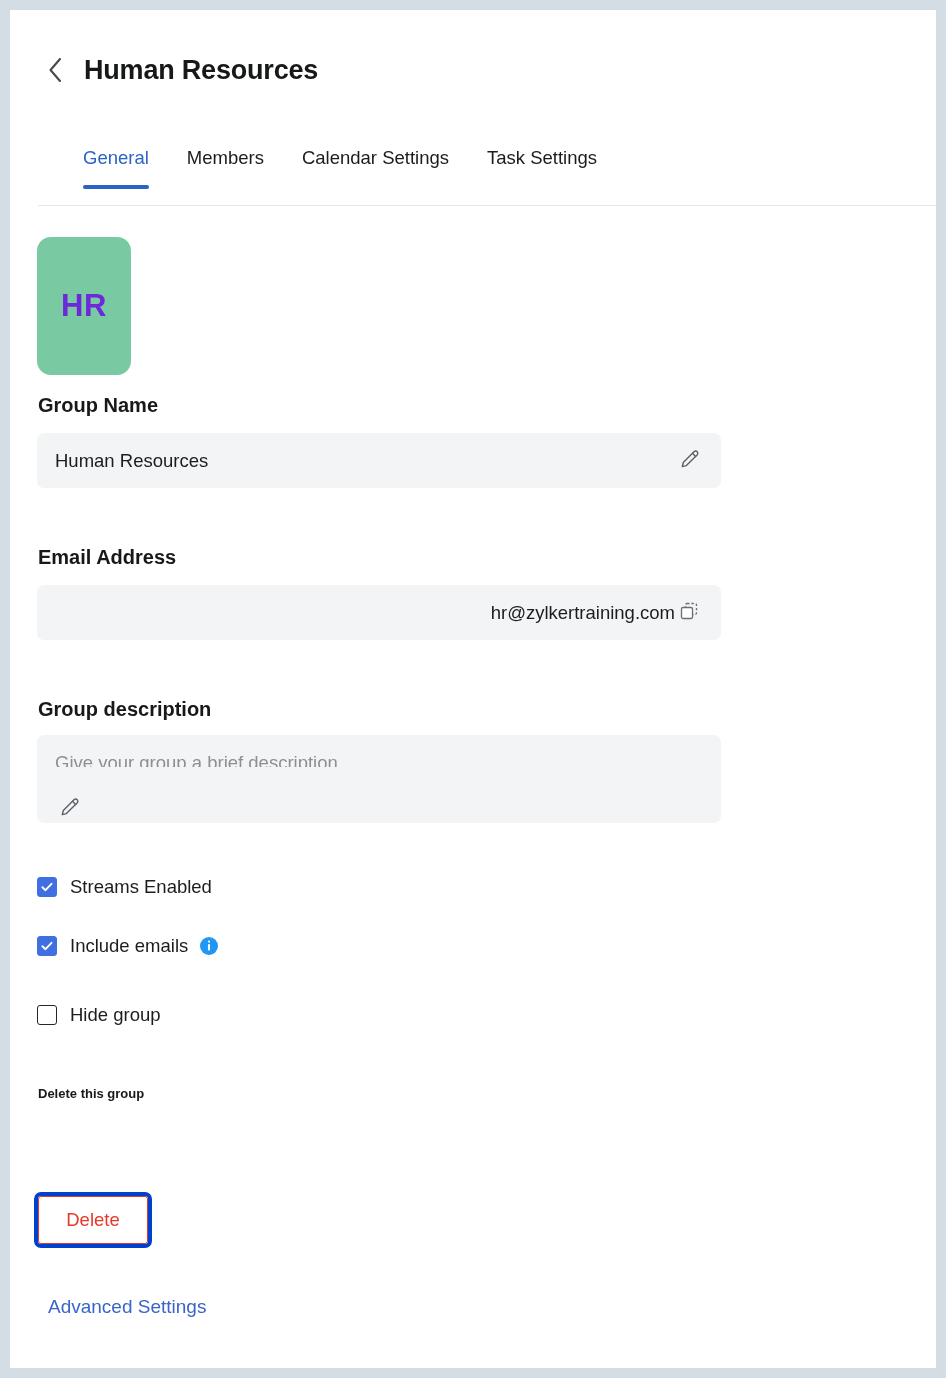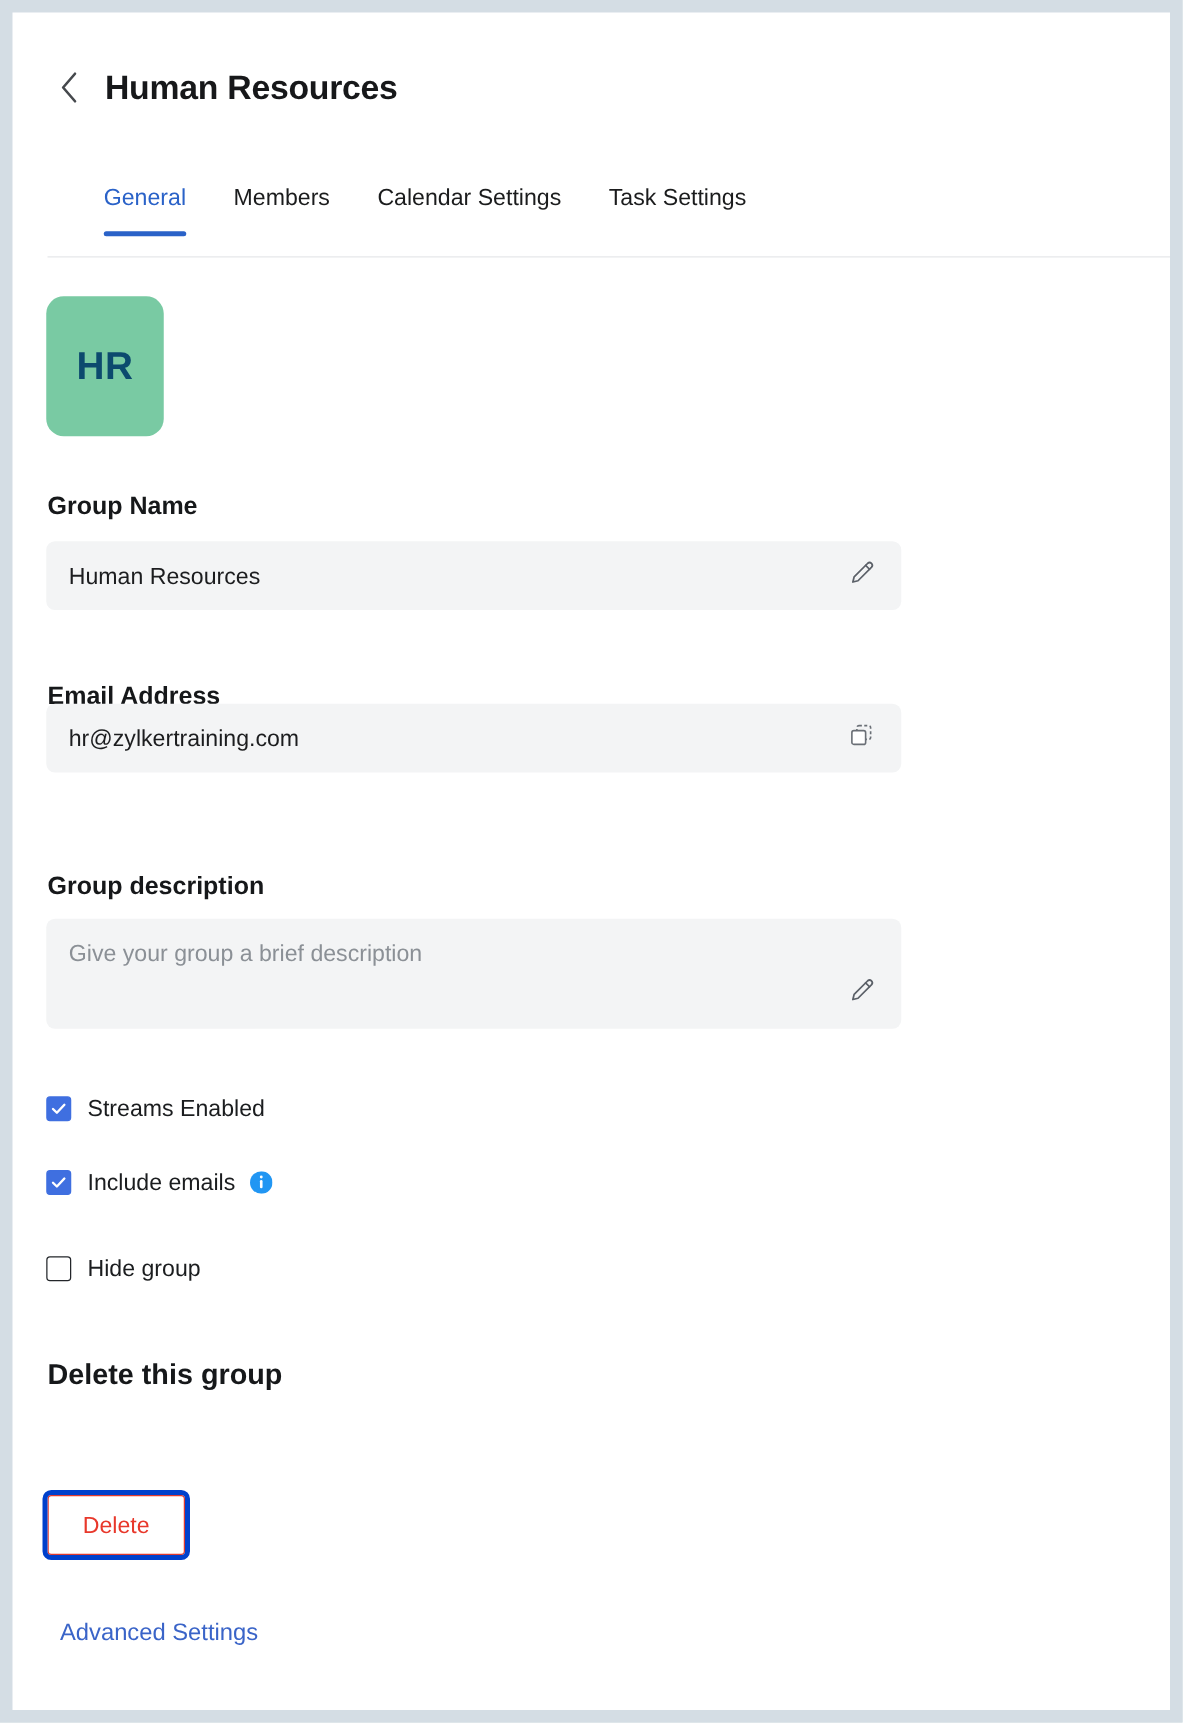--- a/index.html
+++ b/index.html
@@ -89,28 +89,28 @@
     height: 1px;
     background: #e6e8ea;
   }
 
   
   .avatar {
     position: absolute;
     left: 27px;
     top: 227px;
     width: 94px;
-    height: 112px;
+    height: 138px;
     border-radius: 14px;
     display: flex;
     align-items: center;
     justify-content: center;
     font-size: 31px;
     font-weight: bold;
-    color: #0c4a6e;
+    color: #6d28d9;
     letter-spacing: 0.5px;
   }
 
   .field-label {
     position: absolute;
     left: 28px;
     font-size: 20px;
     font-weight: bold;
     color: #16181a;
   }
@@ -140,28 +140,29 @@
     display: flex;
     align-items: center;
     justify-content: center;
     cursor: pointer;
   }
 
   #group-name-label { top: 384px; }
   #group-name-box   { top: 423px; height: 55px; }
 
   #email-label { top: 536px; }
-  #email-box   { top: 553px; height: 55px; }
+  #email-box   { top: 575px; height: 55px; text-align: right; }
 
   #desc-label { top: 688px; }
   #desc-box   {
     top: 725px;
     height: 88px;
     align-items: flex-start;
     padding-top: 17px;
+    flex-direction: column;
   }
   #desc-box .field-action { margin-top: 28px; }
 
   
   .check-row {
     position: absolute;
     left: 27px;
     display: flex;
     align-items: center;
     cursor: pointer;
@@ -195,21 +196,21 @@
 
   #chk-streams { top: 866px; }
   #chk-emails  { top: 925px; }
   #chk-hide    { top: 994px; }
 
   
   #delete-heading {
     position: absolute;
     left: 28px;
     top: 1076px;
-    font-size: 23px;
+    font-size: 13px;
     font-weight: bold;
     color: #16181a;
   }
   #delete-desc {
     position: absolute;
     left: 28px;
     top: 1132px;
     font-size: 18px;
     color: #1c1e20;
     white-space: nowrap;

